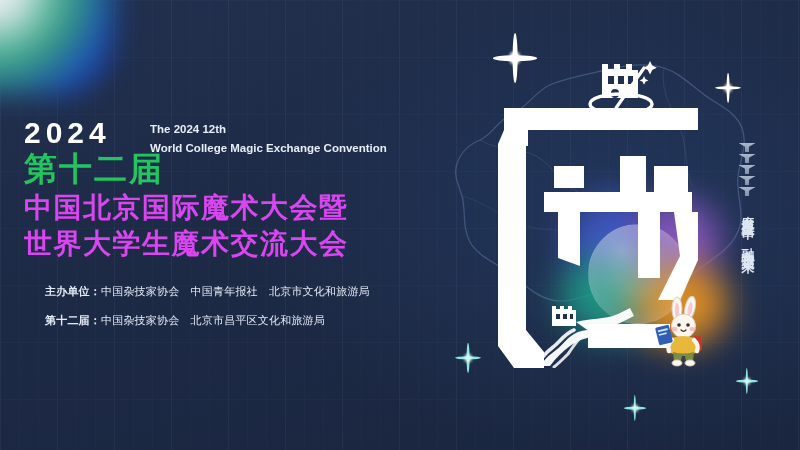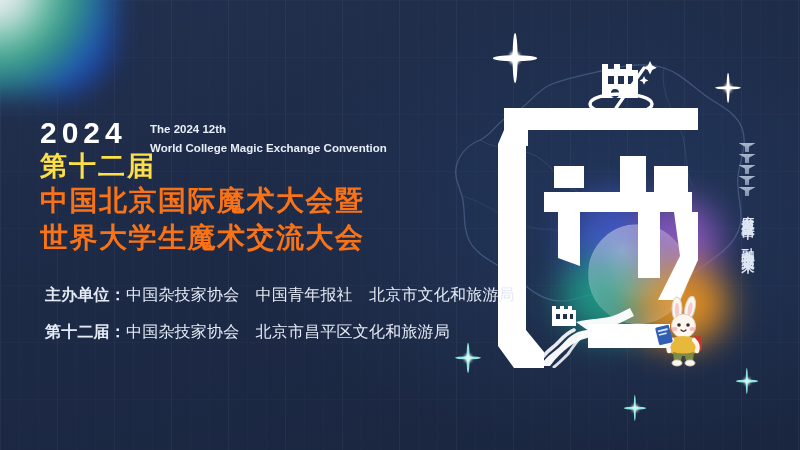--- a/index.html
+++ b/index.html
@@ -164,45 +164,45 @@
     left: 655px;
     top: 296px;
     width: 58px;
     height: 72px;
   }
   .rabbit svg { width: 100%; height: 100%; display: block; }
 
   
   .titleblock {
     position: absolute;
-    left: 40px;
+    left: 24px;
     top: 118px;
     width: 400px;
   }
   .year {
     font-size: 30px;
     font-weight: 700;
     letter-spacing: 5px;
     color: #ffffff;
     line-height: 1;
     margin-bottom: 4px;
   }
   .edition {
-    font-size: 27px;
+    font-size: 33px;
     font-weight: 700;
     letter-spacing: 2px;
-    color: #fde047;
+    color: #22c55e;
     line-height: 1.05;
     margin-bottom: 3px;
   }
   .cn-title-1, .cn-title-2 {
     font-size: 28px;
     font-weight: 700;
     letter-spacing: 1.5px;
-    color: #f97316;
+    color: #d946ef;
     line-height: 1.3;
     white-space: nowrap;
   }
 
   .en-block {
     position: absolute;
     left: 150px;
     top: 120px;
     width: 290px;
     text-align: left;
@@ -210,21 +210,21 @@
     font-size: 11.5px;
     line-height: 1.62;
     font-weight: 600;
   }
 
   .org-block {
     position: absolute;
     left: 45px;
     top: 283px;
     color: #e4ebf6;
-    font-size: 16px;
+    font-size: 11px;
     line-height: 1.55;
   }
   .org-group { margin-bottom: 12px; }
   .org-line { white-space: nowrap; letter-spacing: 0.2px; }
   .org-line.indent { padding-left: 48px; }
   .org-label { font-weight: 700; }
 
   
   .slogan {
     position: absolute;

